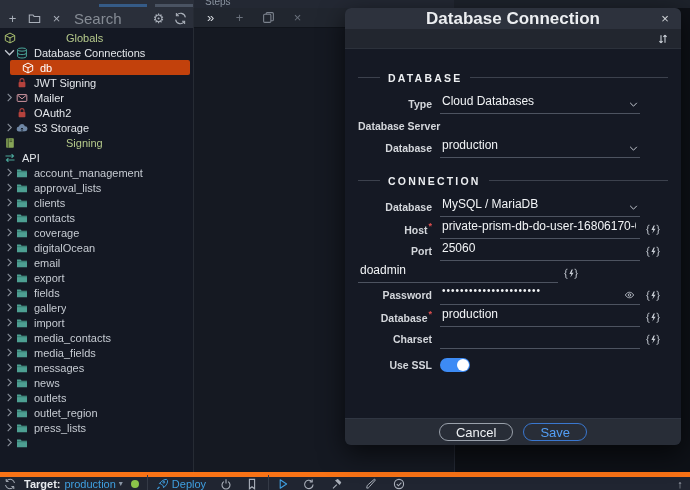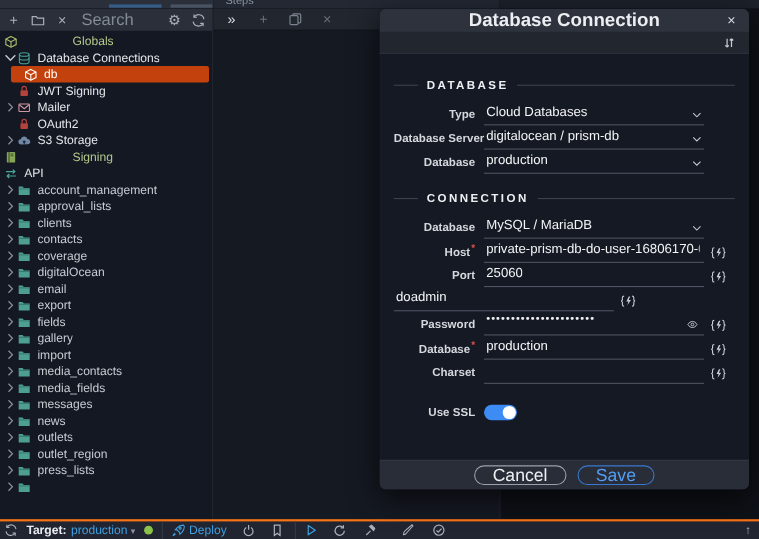--- a/index.html
+++ b/index.html
@@ -33,21 +33,21 @@
   .folders .tlabel{color:#c6cbd2;}
 
   
   .steps-panel{position:absolute;left:194px;top:8px;width:260px;height:464px;background:#151922;}
   .steps-toolbar{height:20px;background:#21262f;display:flex;align-items:center;padding:0 10px;gap:16px;border-bottom:1px solid #10141b;}
   .steps-toolbar .tbi.bright{color:#d8dce2;}
   .steps-toolbar .tbi{color:#6a717c;}
   .right-panel{position:absolute;left:454px;top:8px;width:236px;height:464px;background:#0e1117;border-left:1px solid #232833;}
 
   
-  .statusbar{position:absolute;left:0;bottom:0;width:690px;height:18px;background:#202531;border-top:2px solid #f97316;
+  .statusbar{position:absolute;left:0;bottom:0;width:690px;height:18px;background:#202531;border-top:5px solid #f97316;
     display:flex;align-items:center;padding:0 4px;gap:8px;}
   .sbi{width:12px;height:12px;display:inline-flex;align-items:center;justify-content:center;color:#aab0ba;font-size:11px;flex:none;}
   .sb-label{font-weight:bold;color:#e8ebef;font-size:11px;}
   .sb-link{color:#3f9fe0;font-size:11px;}
   .sb-caret{color:#8b97a6;font-size:8px;}
   .sb-dot{width:8px;height:8px;border-radius:50%;flex:none;}
   .sb-div{width:1px;height:17px;background:#343a46;flex:none;}
   .sb-right{margin-left:auto;display:flex;align-items:center;}
 
   
@@ -65,27 +65,27 @@
   .shead::after{content:'';flex:1;height:1px;background:#3c414d;}
   .frow{height:22px;display:flex;align-items:flex-end;}
   .flabel{width:82px;text-align:right;padding-right:8px;font-size:10.5px;font-weight:bold;color:#d4d7dc;padding-bottom:4px;white-space:nowrap;flex:none;}
   .req{color:#e04f4f;font-size:9px;vertical-align:super;margin-left:1px;}
   .ffield{width:200px;border-bottom:1px solid #4d5360;position:relative;height:20px;display:flex;align-items:flex-start;flex:none;}
   .fvalue{font-size:12px;color:#f2f4f6;padding:0 0 3px 2px;white-space:nowrap;overflow:hidden;max-width:196px;}
   .ctl-password .fvalue{font-size:10px;letter-spacing:1px;padding-bottom:5px;}
   .chev{position:absolute;right:2px;bottom:6px;width:9px;height:5px;}
   .eyeico{position:absolute;right:4px;bottom:4px;width:13px;height:10px;}
   .fbind{width:14px;height:12px;margin-left:6px;margin-bottom:3px;flex:none;}
-  .sslrow{display:flex;align-items:center;margin-top:18px;height:16px;}
+  .sslrow{display:flex;align-items:center;margin-top:8px;height:16px;}
   .ssl-label{width:82px;text-align:right;padding-right:8px;font-size:10.5px;font-weight:bold;color:#d4d7dc;flex:none;}
   .toggle{width:30px;height:14px;border-radius:7px;background:#3d8bf5;position:relative;flex:none;}
   .knob{position:absolute;top:1px;left:17px;width:12px;height:12px;border-radius:50%;background:#fff;}
   .mfooter{position:absolute;left:0;bottom:0;width:100%;height:27px;background:#282d37;border-top:1px solid #303642;
     display:flex;align-items:center;justify-content:center;gap:10px;}
-  .btn{height:18px;border-radius:10px;padding:0 16px;font-size:16px;background:transparent;font-family:"Liberation Sans",sans-serif;cursor:default;}
+  .btn{height:18px;border-radius:10px;padding:0 16px;font-size:13px;background:transparent;font-family:"Liberation Sans",sans-serif;cursor:default;}
   .btn-cancel{border:1px solid #9aa1ab;color:#eef1f4;}
   .btn-save{border:1px solid #3a77cf;color:#539ef5;}
   svg{display:block;width:100%;height:100%;}
 </style>
 </head>
 <body>
 
 <div class="screen">
 
   <div class="sliver">
@@ -605,29 +605,20 @@
                 <svg viewBox="0 0 10 6" fill="none" stroke="#c3c8d0" stroke-width="1.2">
                   <path d="M1 1l4 4 4-4"></path>
                 </svg>
               </span>
 
             </span>
 
           </div>
           <div class="frow ctl-select">
             <span class="flabel"><span>Database Server</span></span>
-            <span class="ffield">
-              <span class="fvalue">digitalocean / prism-db</span>
-              <span class="chev">
-                <svg viewBox="0 0 10 6" fill="none" stroke="#c3c8d0" stroke-width="1.2">
-                  <path d="M1 1l4 4 4-4"></path>
-                </svg>
-              </span>
-
-            </span>
 
           </div>
           <div class="frow ctl-select">
             <span class="flabel"><span>Database</span></span>
             <span class="ffield">
               <span class="fvalue">production</span>
               <span class="chev">
                 <svg viewBox="0 0 10 6" fill="none" stroke="#c3c8d0" stroke-width="1.2">
                   <path d="M1 1l4 4 4-4"></path>
                 </svg>

